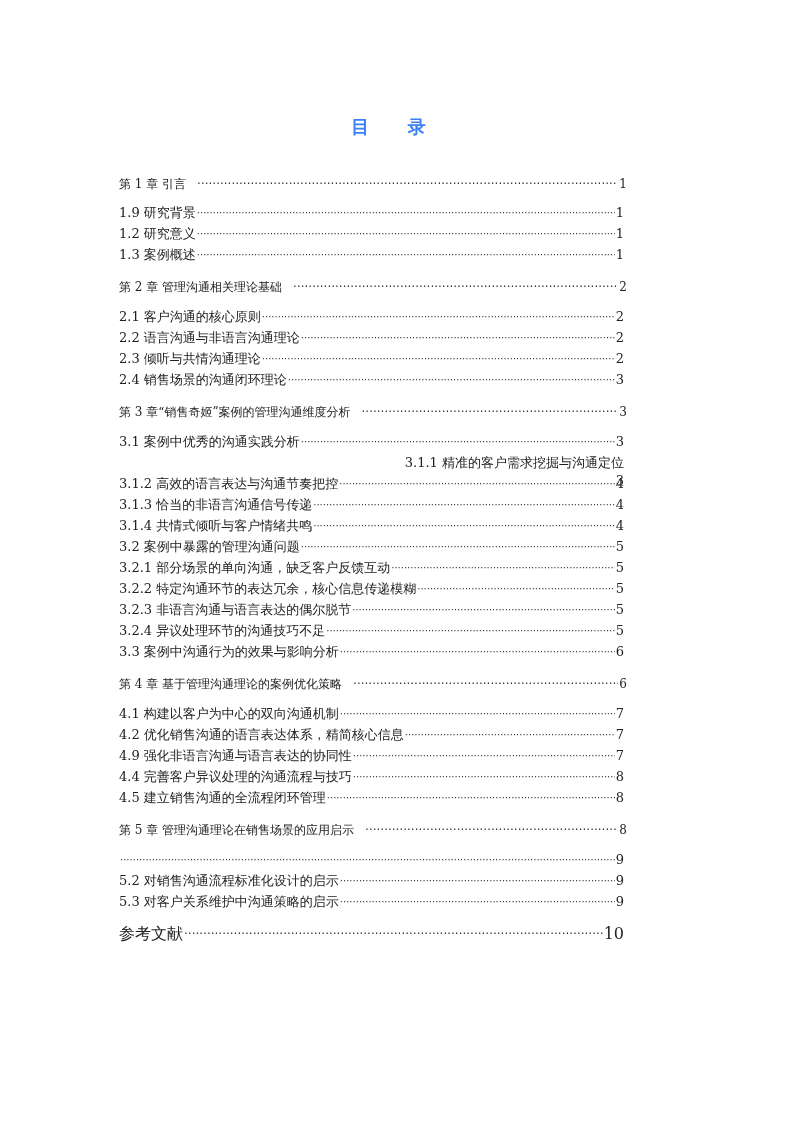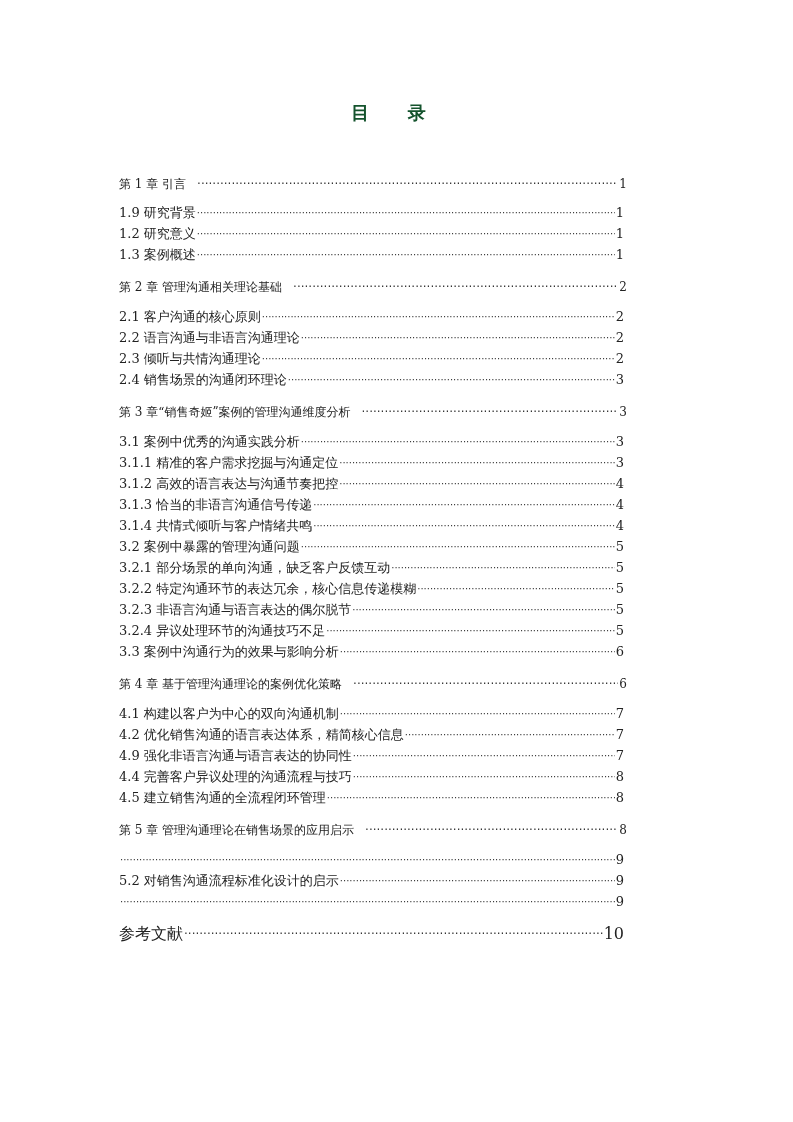--- a/index.html
+++ b/index.html
@@ -1,20 +1,20 @@
 <!DOCTYPE html>
 <html><head>
 <meta charset="utf-8">
 <style>
   html, body { margin: 0; padding: 0; background: #ffffff; }
   body { width: 793px; height: 1122px; position: relative; overflow: hidden;
          font-family: "DejaVu Serif", "Liberation Serif", serif; color: #222; }
-  .title { position: absolute; top: 101px; left: 0; width: 793px; text-align: center;
+  .title { position: absolute; top: 115px; left: 0; width: 793px; text-align: center;
            font-family: "DejaVu Sans", "Liberation Sans", sans-serif; font-weight: bold;
-           font-size: 18px; letter-spacing: 16px; color: #14532d; }
+           font-size: 18px; letter-spacing: 16px; color: #3b82f6; }
   .toc { position: absolute; left: 119px; width: 505px; top: 0; }
   .row { position: absolute; left: 0; width: 505px; display: flex; align-items: flex-end;
          white-space: nowrap; }
   .row .label { flex: 0 0 auto; }
   .row .leader { flex: 1 1 auto; overflow: hidden; color: #333; margin: 0 1px;
                  font-family: "DejaVu Sans", sans-serif; letter-spacing: 0px; }
   .row .leader::before { content: "··································································································································································"; }
   .row .page { flex: 0 0 auto; }
   .row.chapter { font-size: 12px; height: 22px; line-height: 22px; }
   .row.chapter .label { padding-right: 10px; }
@@ -79,21 +79,21 @@
     <div class="row chapter ch-wide" style="top: 401px;">
       <span class="label">第 3 章“销售奇姬”案例的管理沟通维度分析</span>
       <span class="leader"></span>
       <span class="page">3</span>
     </div>
     <div class="row section" style="top: 433px;">
       <span class="label">3.1 案例中优秀的沟通实践分析</span>
       <span class="leader"></span>
       <span class="page">3</span>
     </div>
-    <div class="row section" style="top: 454px;">
+    <div class="row section" style="top: 454px; flex-direction: column;">
       <span class="label">3.1.1 精准的客户需求挖掘与沟通定位</span>
       <span class="leader"></span>
       <span class="page">3</span>
     </div>
     <div class="row section" style="top: 475px;">
       <span class="label">3.1.2 高效的语言表达与沟通节奏把控</span>
       <span class="leader"></span>
       <span class="page">4</span>
     </div>
     <div class="row section" style="top: 496px;">
@@ -174,20 +174,21 @@
     <div class="row section" style="top: 851px;">
       <span class="leader"></span>
       <span class="page">9</span>
     </div>
     <div class="row section" style="top: 872px;">
       <span class="label">5.2 对销售沟通流程标准化设计的启示</span>
       <span class="leader"></span>
       <span class="page">9</span>
     </div>
     <div class="row section" style="top: 893px;">
+      <span class="label">5.3 对客户关系维护中沟通策略的启示</span>
       <span class="leader"></span>
       <span class="page">9</span>
     </div>
     <div class="row refs" style="top: 923px;">
       <span class="label">参考文献</span>
       <span class="leader"></span>
       <span class="page">10</span>
     </div>
   </div>
 

